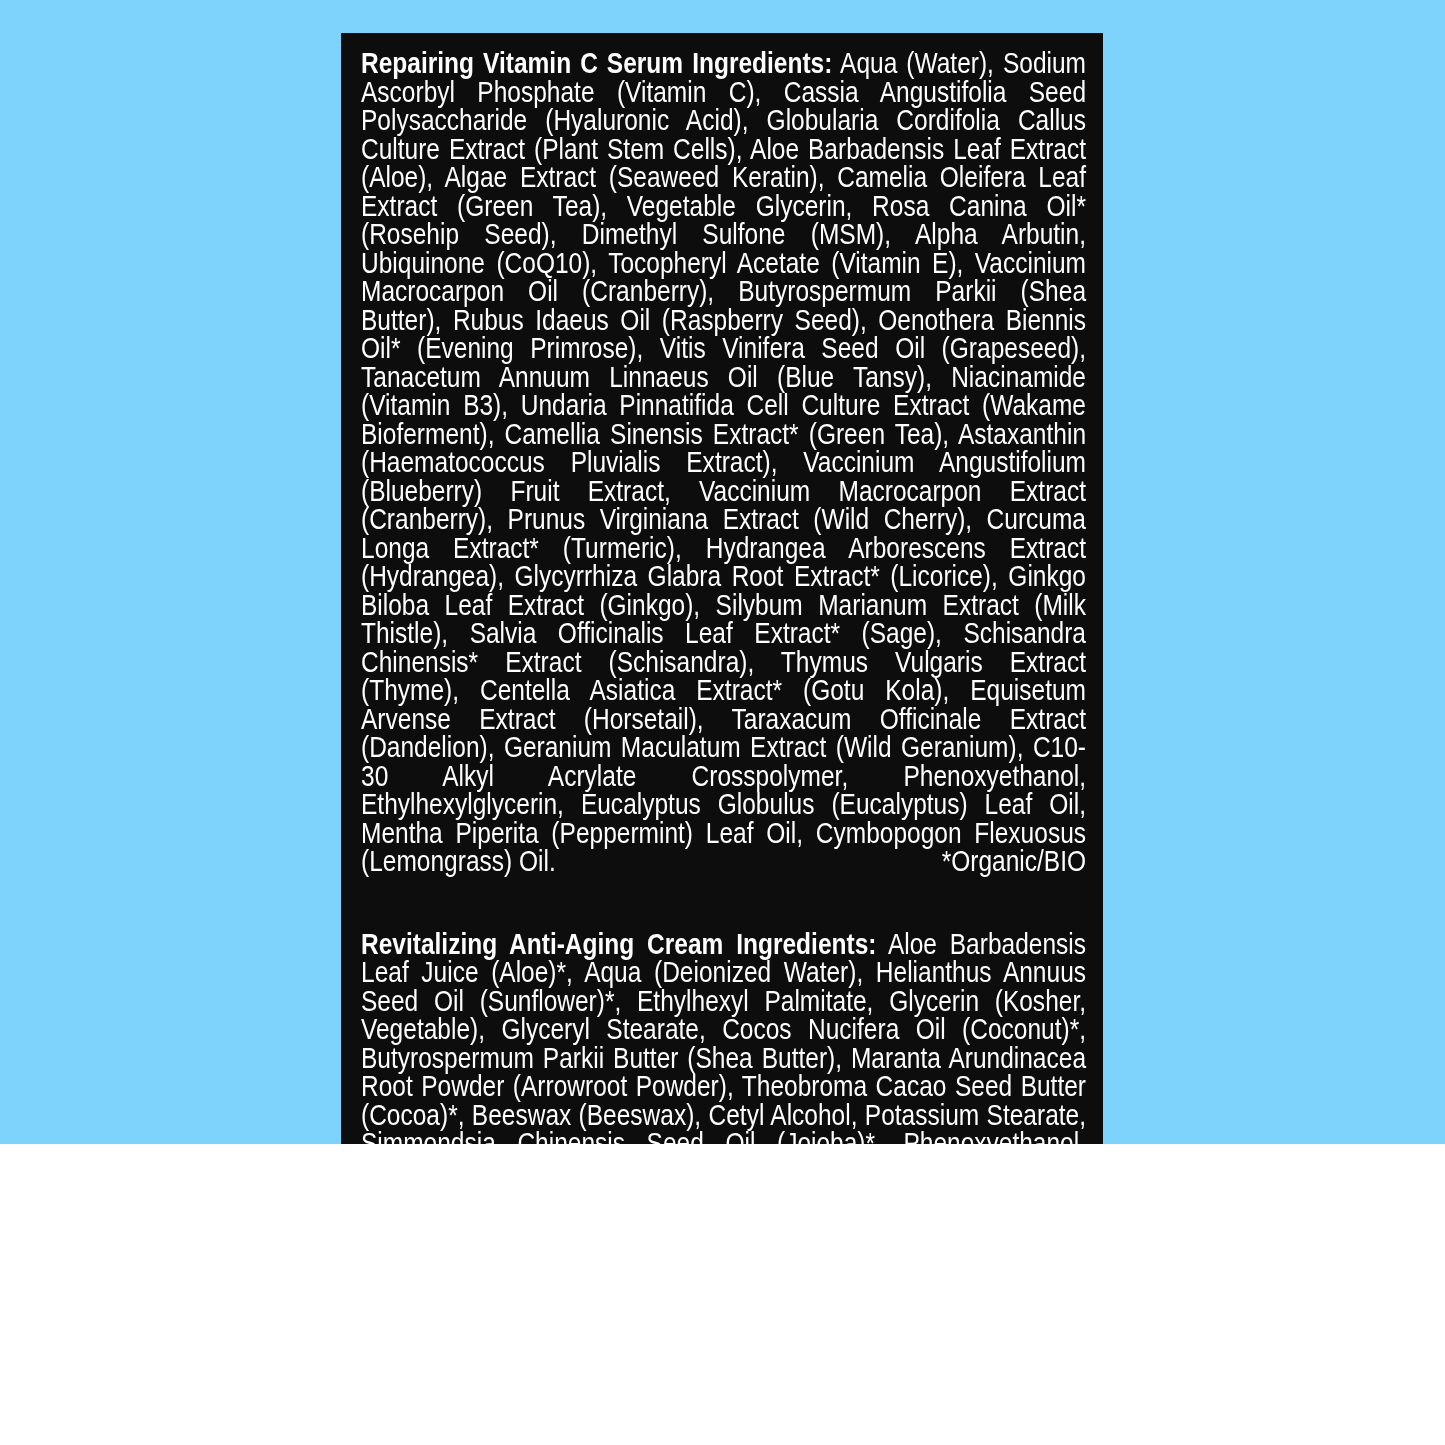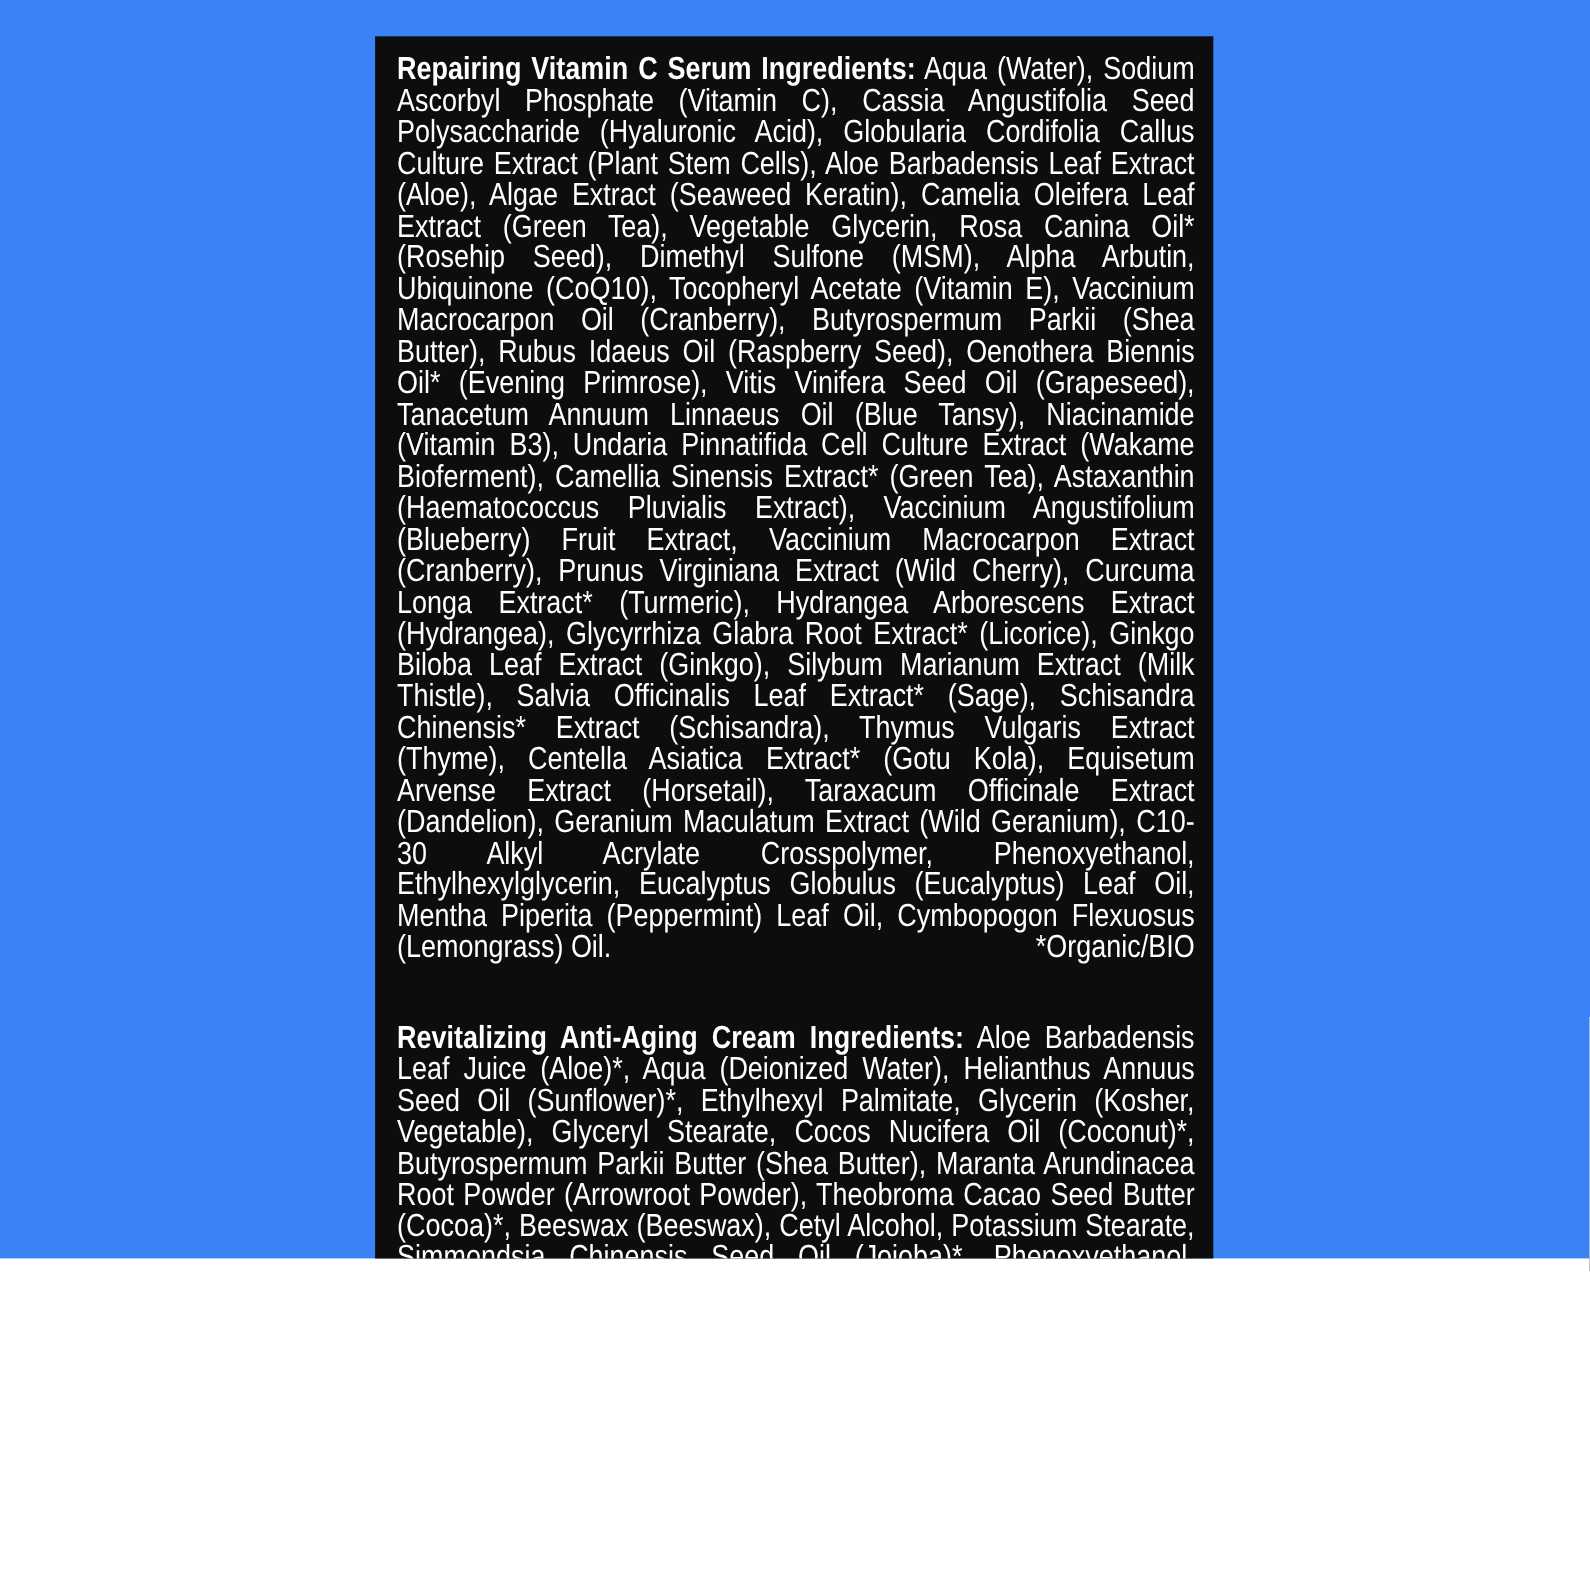--- a/index.html
+++ b/index.html
@@ -7,21 +7,21 @@
     padding: 0;
     width: 1445px;
     height: 1445px;
     background: #ffffff;
     font-family: "Liberation Sans", sans-serif;
   }
   .page {
     position: relative;
     width: 1445px;
     height: 1144px;
-    background: #3b82f6;
+    background: #7dd3fc;
     overflow: hidden;
     text-decoration: underline;
   }
   .label-panel {
     position: absolute;
     left: 341px;
     top: 33px;
     width: 762px;
     min-height: 1378px;
     background: #0d0d0d;

